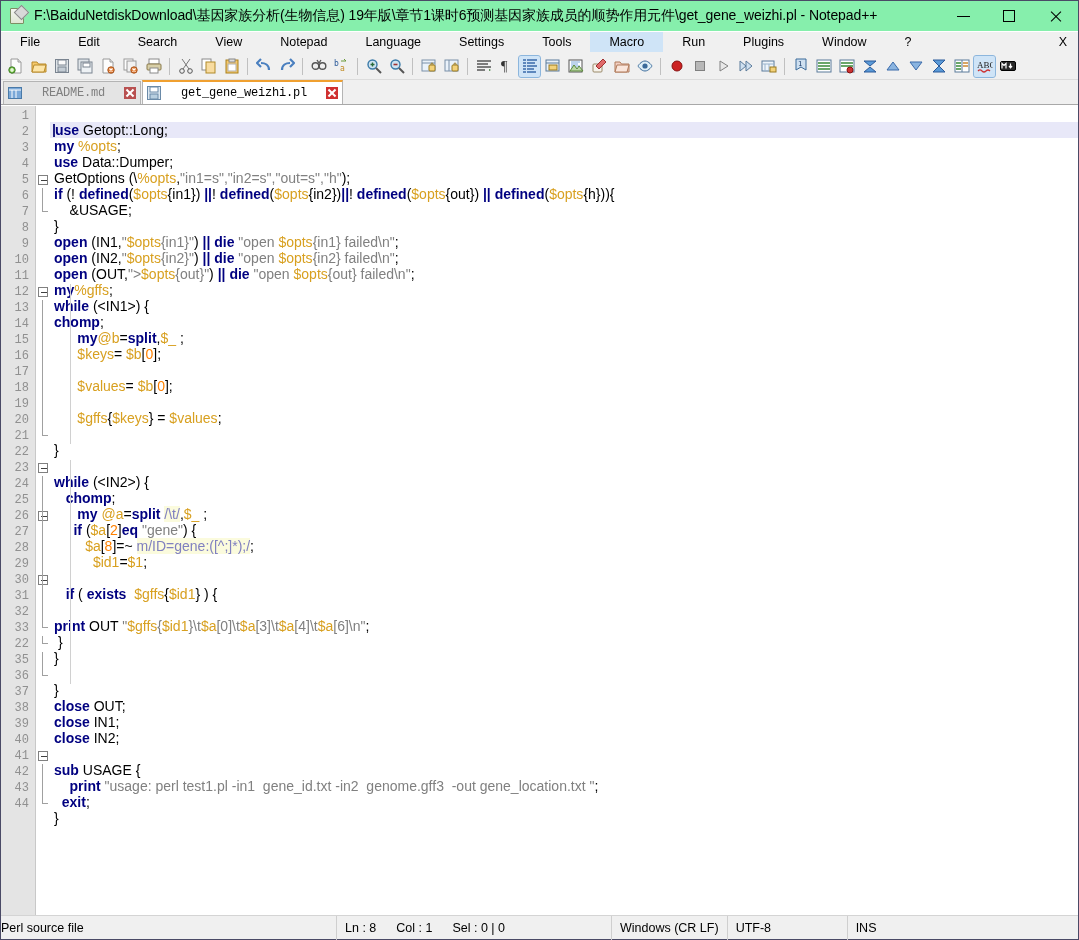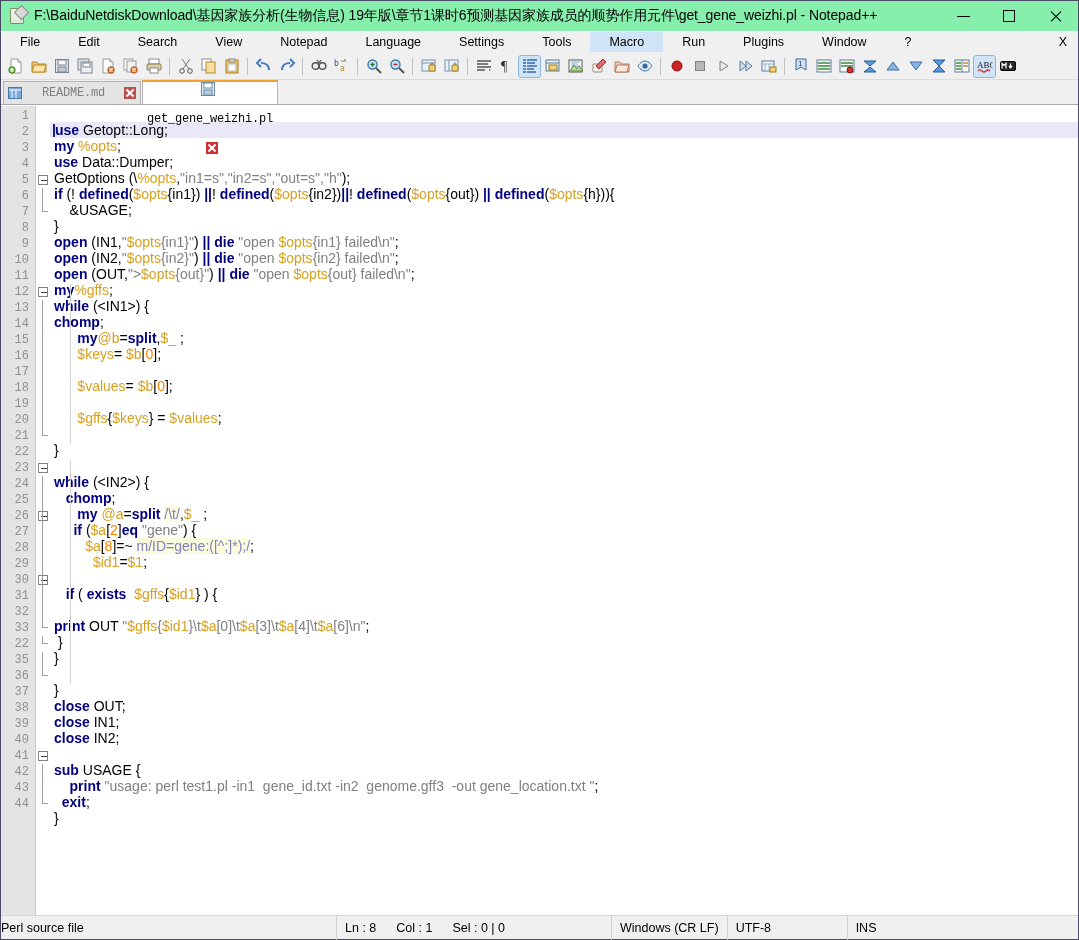--- a/index.html
+++ b/index.html
@@ -130,21 +130,20 @@
     margin-right: 1px;
     position: relative;
     gap: 16px;
   }
   .tab.active {
     background: #ffffff;
     color: #000000;
     border-top: 2px solid #f0a030;
     height: 24px;
     z-index: 2;
-    flex-direction: column;
   }
   .tab-icon {
     width: 14px; height: 14px; margin-right: 4px;
     flex: 0 0 14px;
   }
   .tab-label { white-space: nowrap; letter-spacing: -0.2px; }
   .tab-close {
     width: 12px; height: 12px; margin-left: 3px;
     background: #d03030;
     position: relative; flex: 0 0 12px;

